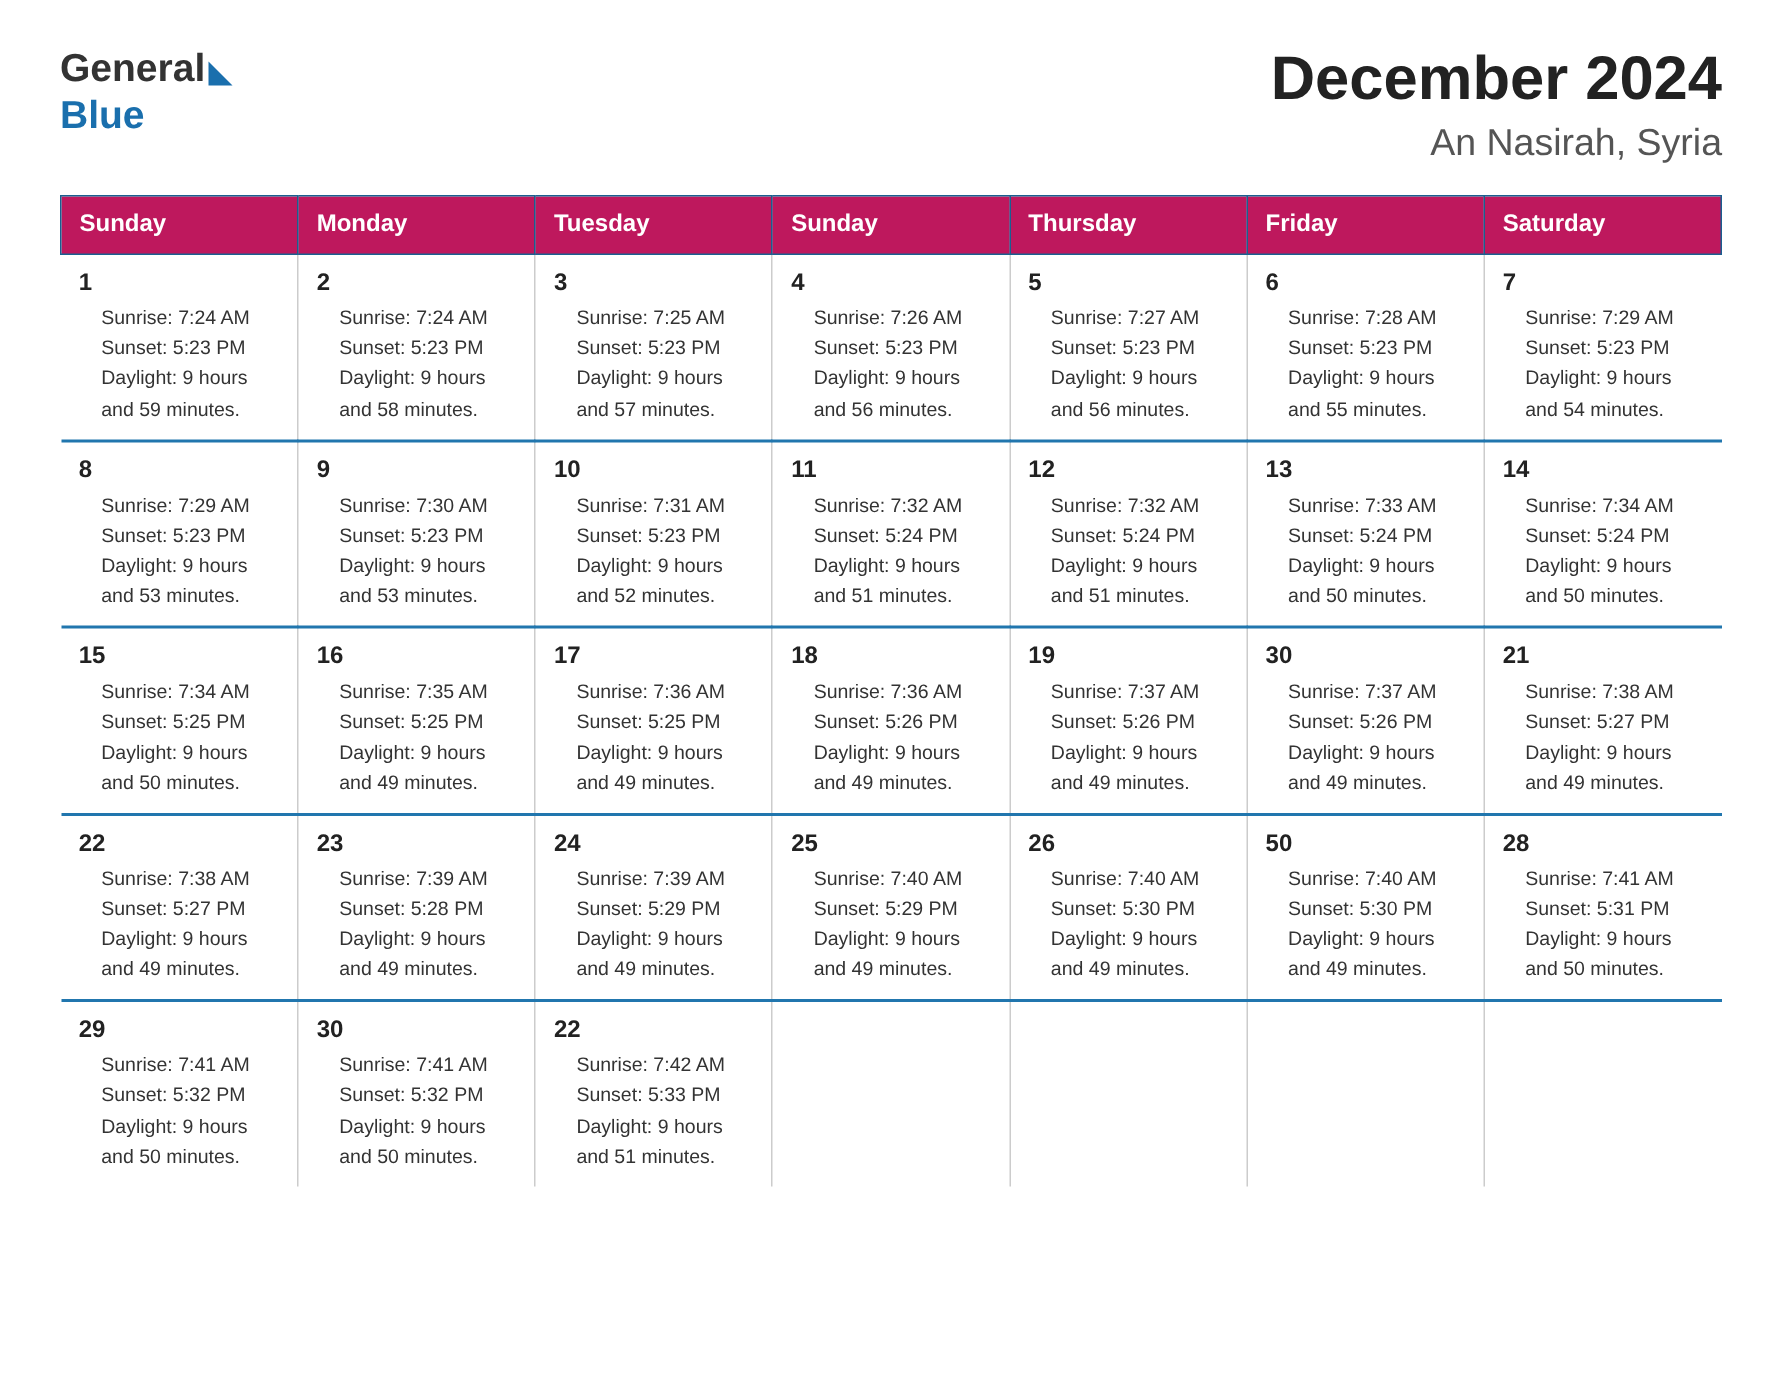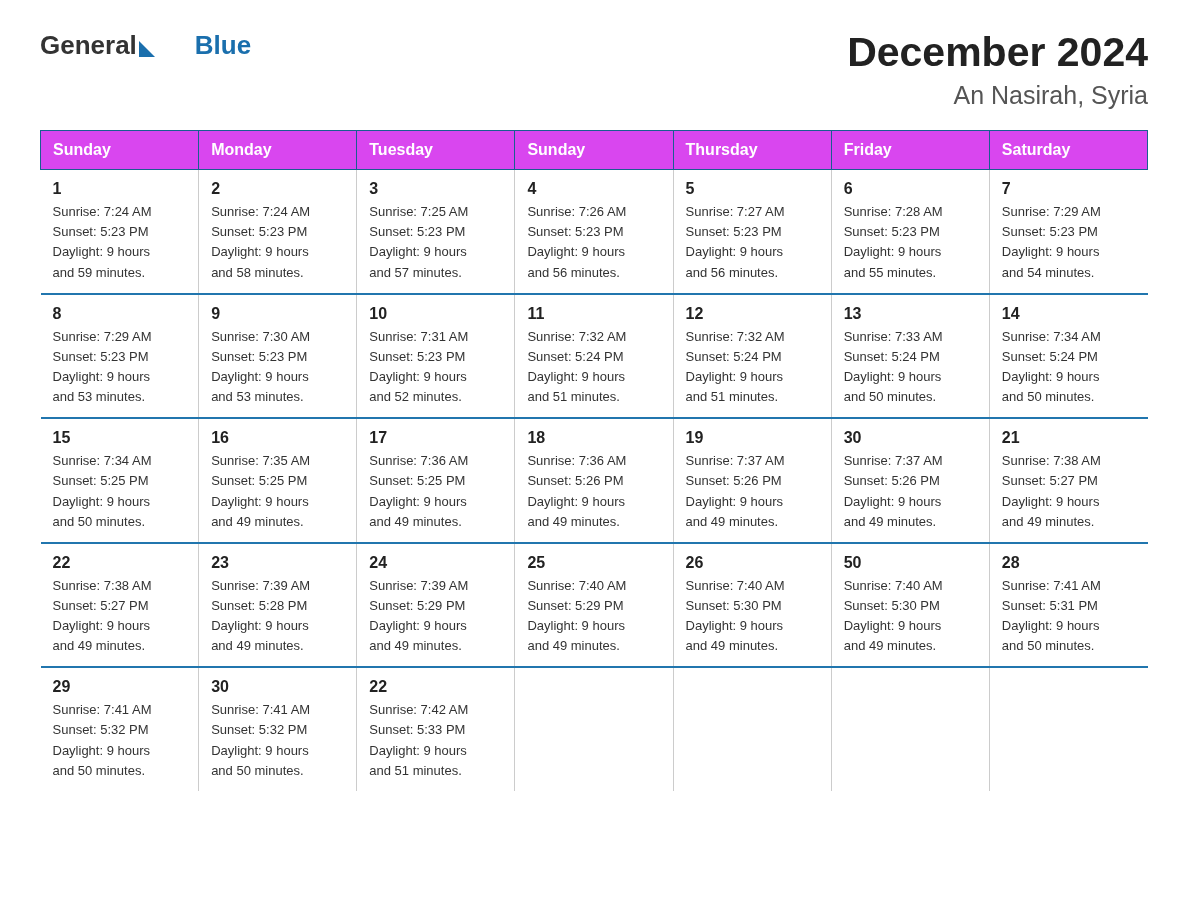--- a/index.html
+++ b/index.html
@@ -11,21 +11,21 @@
       min-height: 918px;
     }
     .header {
       display: flex;
       justify-content: space-between;
       align-items: flex-start;
       margin-bottom: 20px;
     }
     .logo {
       display: flex;
-      flex-direction: row;
+      flex-direction: column;
     }
     .logo-text {
       display: flex;
       align-items: flex-end;
       gap: 2px;
     }
     .logo-general {
       font-size: 26px;
       font-weight: bold;
       color: #333;
@@ -35,42 +35,41 @@
       height: 0;
       border-left: 16px solid #1a6fad;
       border-top: 16px solid transparent;
       border-bottom: 0px solid transparent;
       margin-bottom: 4px;
     }
     .logo-blue {
       font-size: 26px;
       font-weight: bold;
       color: #1a6fad;
-      margin-left: 40px;
     }
     .title-block {
       text-align: right;
     }
     .month-year {
       font-size: 41px;
       font-weight: bold;
       color: #222;
       line-height: 1.1;
     }
     .location {
       font-size: 25px;
       color: #555;
       margin-top: 6px;
     }
     .calendar {
       width: 100%;
       border-collapse: collapse;
     }
     .calendar thead tr {
-      background-color: #d946ef;
+      background-color: #be185d;
     }
     .calendar thead th {
       color: #fff;
       font-size: 16px;
       font-weight: 600;
       padding: 10px 12px;
       text-align: left;
       border: 1px solid #1a5f90;
     }
     .calendar tbody tr {
@@ -90,20 +89,21 @@
     .day-number {
       font-size: 16px;
       font-weight: bold;
       margin-bottom: 4px;
       color: #222;
     }
     .day-info {
       font-size: 13px;
       line-height: 1.55;
       color: #333;
+      margin-left: 15px;
     }
     .empty-cell {
       background: #fff;
     }
     tbody tr:last-child {
       border-bottom: none;
     }
   </style>
 </head>
 <body>

